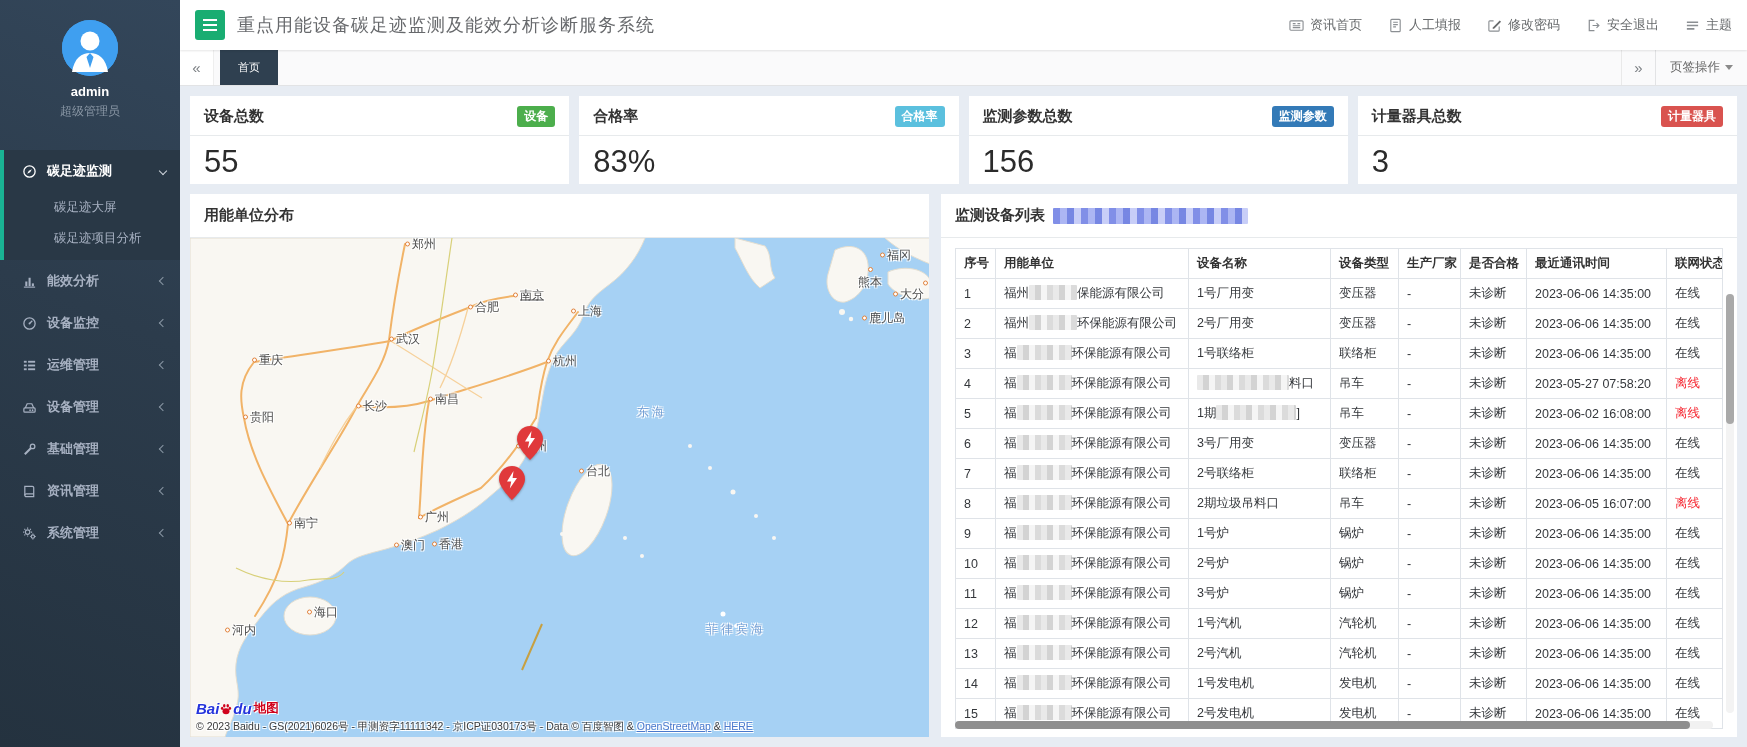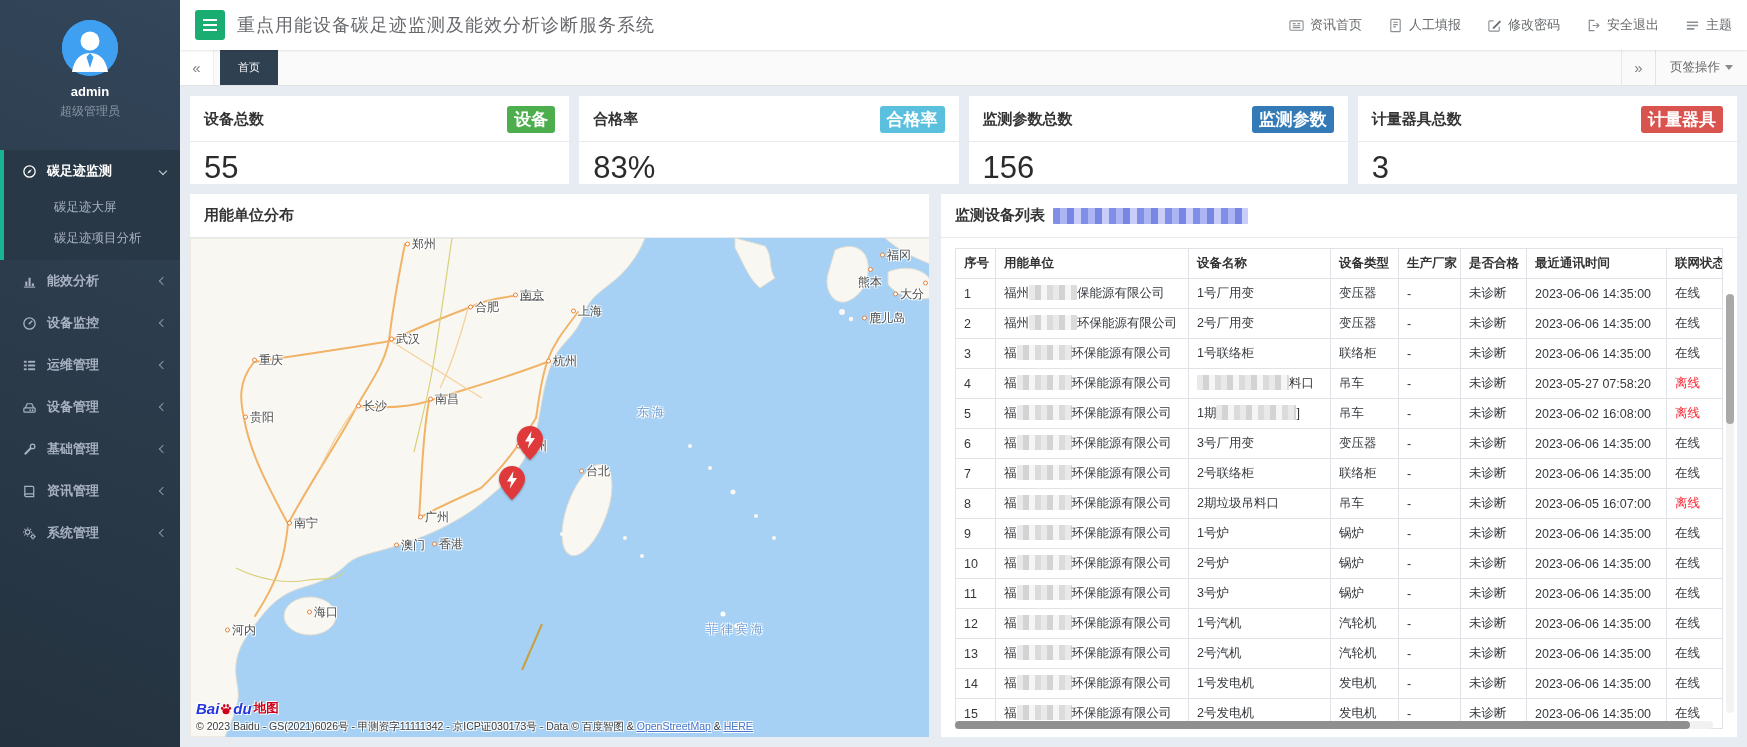--- a/index.html
+++ b/index.html
@@ -43,21 +43,21 @@
   .tab-spacer { flex:1; }
   .tab-ops { width:92px; border-left:1px solid #e2e3e5; display:flex; align-items:center; justify-content:center; gap:5px; font-size:12.5px; color:#666; cursor:pointer; }
   .caret-down { width:0; height:0; border-left:4px solid transparent; border-right:4px solid transparent; border-top:5px solid #8a8a8a; }
 
   
   .content { height:558px; background:#e7ecf3; padding:10px; }
   .cards { display:flex; gap:10px; height:88px; margin-bottom:10px; }
   .card { flex:1; background:#fff; }
   .card-head { display:flex; align-items:center; justify-content:space-between; padding:10px 14px 8px; border-bottom:1px solid #e7eaec; }
   .card-title { font-size:15px; font-weight:bold; color:#333; }
-  .stat-badge { color:#fff; font-size:17px; font-weight:bold; padding:2px 7px; border-radius:3px; }
+  .stat-badge { color:#fff; font-size:12px; font-weight:bold; padding:2px 7px; border-radius:3px; }
   .card-value { font-size:31px; color:#2b2b2b; padding:8px 14px 12px; }
 
   .panels { display:flex; gap:12px; height:543px; }
   .panel { background:#fff; }
   .panel-head { padding:12px 14px; font-size:15px; font-weight:bold; color:#333; border-bottom:1px solid #e7eaec; display:flex; align-items:center; gap:8px; }
 
   
   .map-panel { width:740px; display:flex; flex-direction:column; }
   .map-wrap { position:relative; flex:1; overflow:hidden; }
   .map-wrap svg.map-canvas { position:absolute; left:0; top:0; }

